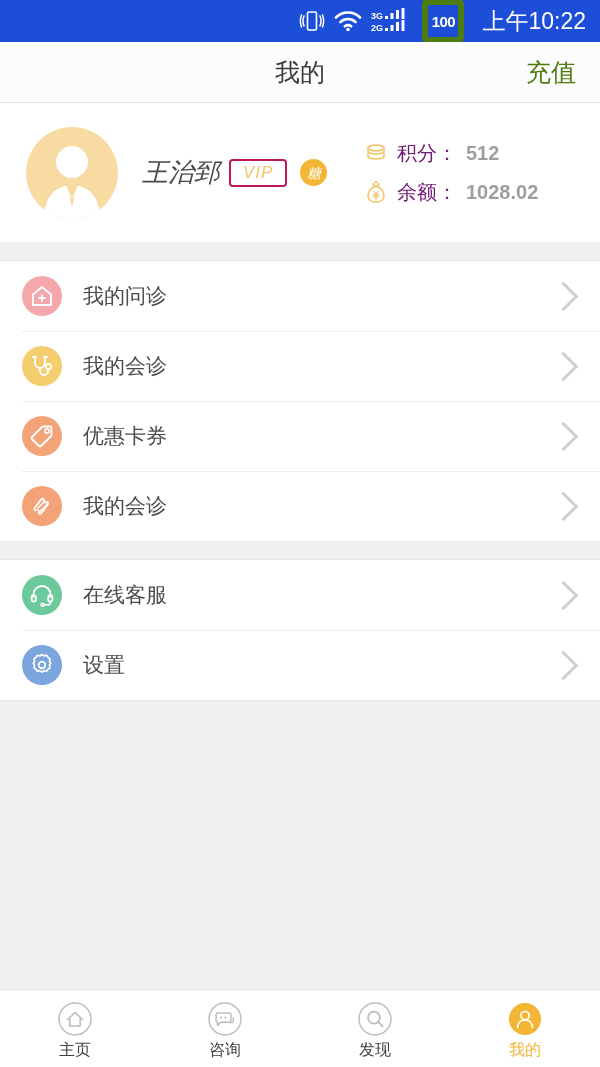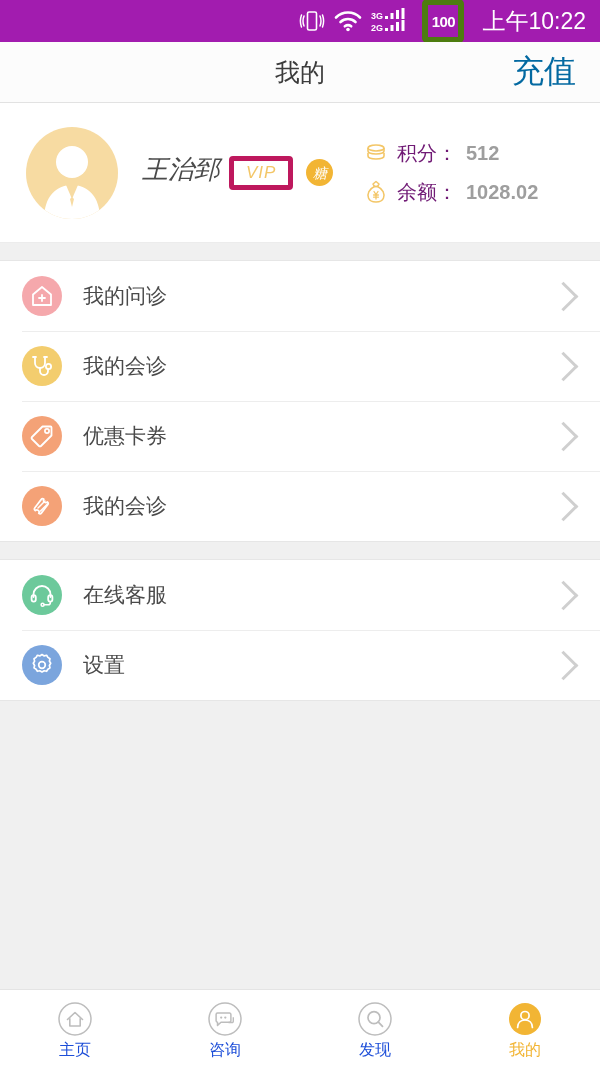--- a/index.html
+++ b/index.html
@@ -19,21 +19,21 @@
     height: 1067px;
     display: flex;
     flex-direction: column;
     background: #f0f0f0;
     position: relative;
   }
 
   
   .status-bar {
     height: 42px;
-    background: #a21caf;
+    background: #1d4ed8;
     color: #ffffff;
     display: flex;
     align-items: center;
     justify-content: flex-end;
     padding-right: 14px;
     box-sizing: border-box;
     flex: none;
   }
   .status-icons {
     display: flex;
@@ -81,22 +81,22 @@
   .header-title {
     position: absolute;
     left: 0; right: 0;
     text-align: center;
     font-size: 25px;
     color: #3c3c3c;
   }
   .header-action {
     position: absolute;
     right: 24px;
-    font-size: 32px;
-    color: #0369a1;
+    font-size: 25px;
+    color: #4d7c0f;
   }
 
   
   .profile {
     background: #ffffff;
     height: 140px;
     flex: none;
     display: flex;
     align-items: center;
     padding: 0 24px 0 26px;
@@ -122,21 +122,21 @@
     flex: 1;
     font-style: italic;
   }
   .profile-name {
     font-size: 26px;
     color: #4a4a4a;
     line-height: 1;
   }
   .badges { display: flex; align-items: center; gap: 13px; }
   .badge-vip {
-    border: 5px solid #be185d;
+    border: 2px solid #be185d;
     color: #f3c667;
     border-radius: 4px;
     font-size: 17px;
     padding: 3px 12px 4px;
     line-height: 1;
     letter-spacing: 1px;
   }
   .badge-tang {
     width: 27px; height: 27px;
     border-radius: 50%;
@@ -233,21 +233,21 @@
     gap: 4px;
   }
   .tab-ico {
     width: 38px; height: 38px;
     display: flex;
     align-items: center;
     justify-content: center;
   }
   .tab-label {
     font-size: 16px;
-    color: #1d4ed8;
+    color: #404040;
     line-height: 1;
   }
   .tab.active .tab-label { color: #f2b534; }
 </style>
 </head>
 <body>
 
 <div class="screen">
 
   <div class="status-bar">

